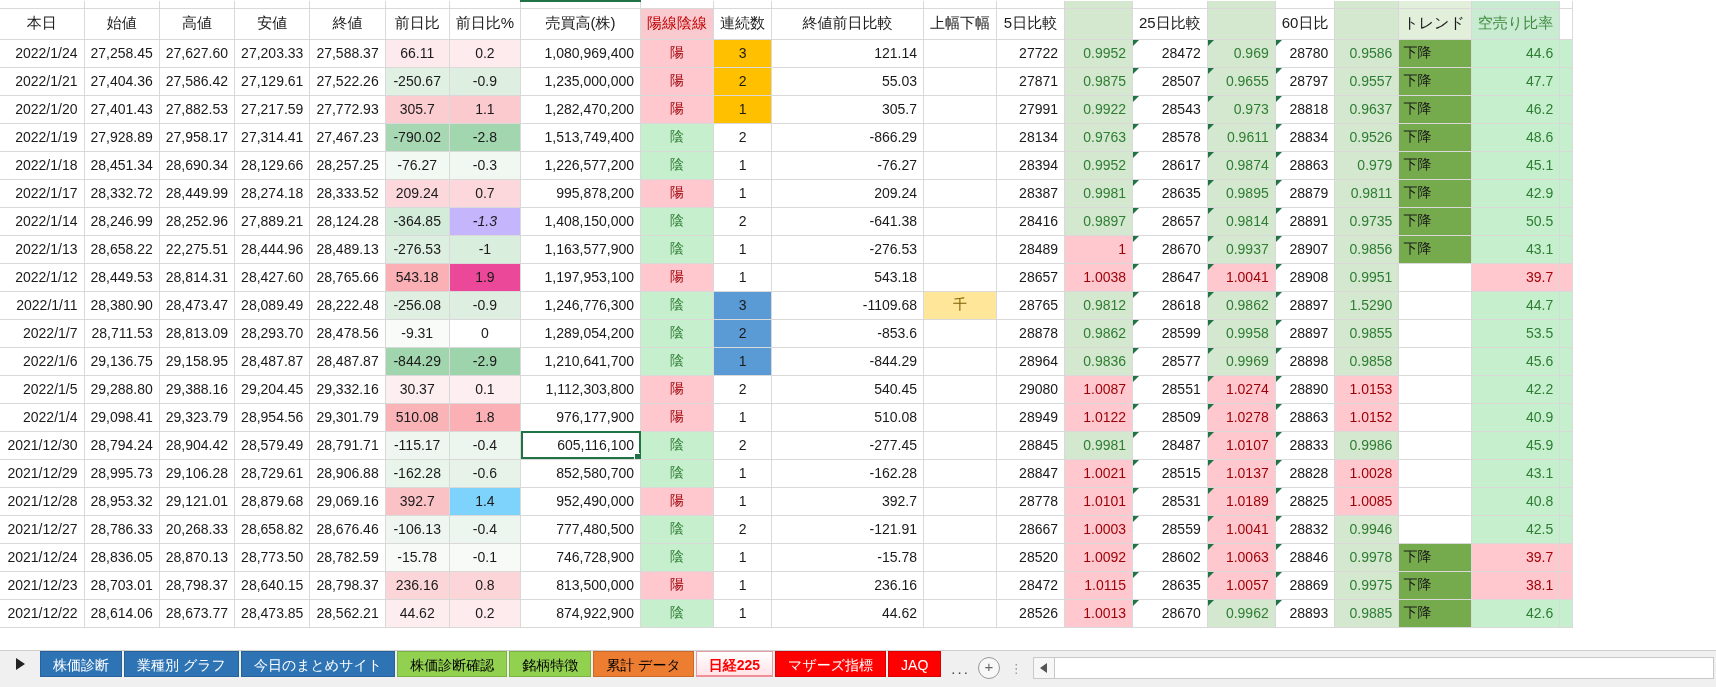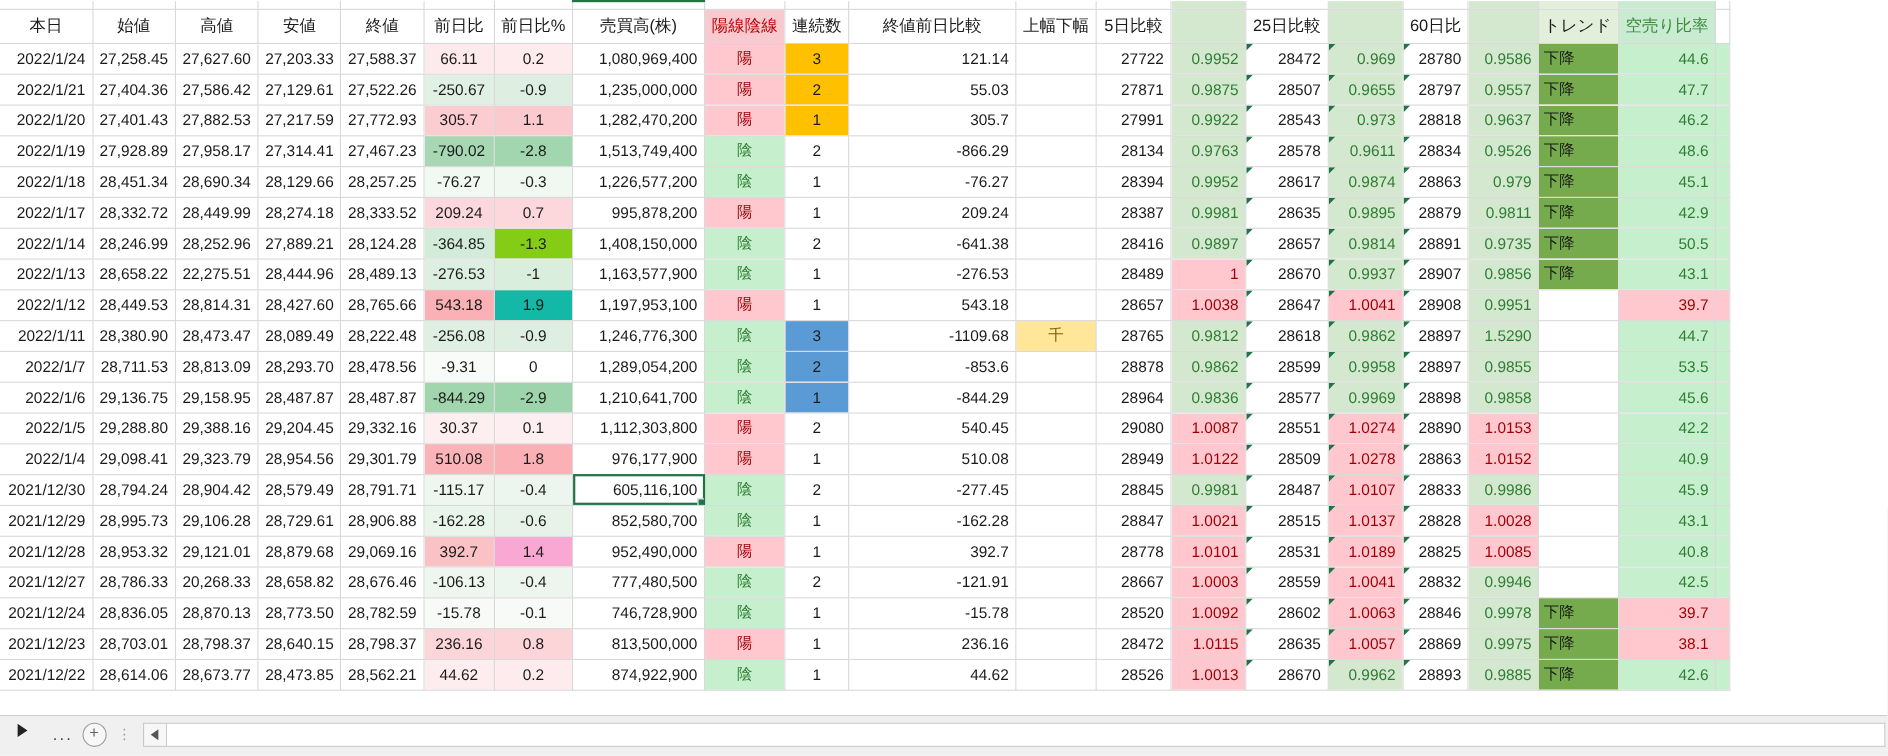--- a/index.html
+++ b/index.html
@@ -240,21 +240,21 @@
             <td class="a-r good" style="">42.9</td>
             <td class="a-r good"></td>
           </tr>
           <tr>
             <td class="a-r" style="">2022/1/14</td>
             <td class="a-r" style="">28,246.99</td>
             <td class="a-r" style="">28,252.96</td>
             <td class="a-r" style="">27,889.21</td>
             <td class="a-r" style="">28,124.28</td>
             <td class="a-c" style="background:rgb(211,235,217);margin-top:12px;">-364.85</td>
-            <td class="a-c" style="background:#84cc16;">-1.3</td>
+            <td class="a-c" style="background:#c4b5fd;font-style:italic;">-1.3</td>
             <td class="a-r" style="">1,408,150,000</td>
             <td class="a-c good" style="">陰</td>
             <td class="a-c" style="">2</td>
             <td class="a-r" style="">-641.38</td>
             <td class="a-c" style=""></td>
             <td class="a-r" style="">28416</td>
             <td class="a-r tint ratio-good" style="">0.9897</td>
             <td class="a-r tri" style="">28657</td>
             <td class="a-r tint ratio-good tri" style="">0.9814</td>
             <td class="a-r tri" style="">28891</td>
@@ -286,21 +286,21 @@
             <td class="a-r good" style="">43.1</td>
             <td class="a-r good"></td>
           </tr>
           <tr>
             <td class="a-r" style="">2022/1/12</td>
             <td class="a-r" style="">28,449.53</td>
             <td class="a-r" style="">28,814.31</td>
             <td class="a-r" style="">28,427.60</td>
             <td class="a-r" style="">28,765.66</td>
             <td class="a-c" style="background:rgb(250,176,181);">543.18</td>
-            <td class="a-c" style="background:#14b8a6;">1.9</td>
+            <td class="a-c" style="background:#ec4899;">1.9</td>
             <td class="a-r" style="">1,197,953,100</td>
             <td class="a-c bad" style="">陽</td>
             <td class="a-c" style="">1</td>
             <td class="a-r" style="">543.18</td>
             <td class="a-c" style=""></td>
             <td class="a-r" style="">28657</td>
             <td class="a-r tint bad" style="">1.0038</td>
             <td class="a-r tri" style="">28647</td>
             <td class="a-r tint bad tri" style="">1.0041</td>
             <td class="a-r tri" style="">28908</td>
@@ -470,21 +470,21 @@
             <td class="a-r good" style="">43.1</td>
             <td class="a-r good"></td>
           </tr>
           <tr>
             <td class="a-r" style="">2021/12/28</td>
             <td class="a-r" style="">28,953.32</td>
             <td class="a-r" style="">29,121.01</td>
             <td class="a-r" style="">28,879.68</td>
             <td class="a-r" style="">29,069.16</td>
             <td class="a-c" style="background:rgb(251,194,198);">392.7</td>
-            <td class="a-c" style="background:#f9a8d4;">1.4</td>
+            <td class="a-c" style="background:#7dd3fc;">1.4</td>
             <td class="a-r" style="">952,490,000</td>
             <td class="a-c bad" style="">陽</td>
             <td class="a-c" style="">1</td>
             <td class="a-r" style="">392.7</td>
             <td class="a-c" style=""></td>
             <td class="a-r" style="">28778</td>
             <td class="a-r tint bad" style="">1.0101</td>
             <td class="a-r tri" style="">28531</td>
             <td class="a-r tint bad tri" style="">1.0189</td>
             <td class="a-r tri" style="">28825</td>
@@ -586,20 +586,31 @@
             <td class="a-r good"></td>
           </tr>
         </tbody>
       </table>
   </div>
 
   <div class="tabbar">
     <div class="navzone">
       <div class="nav-tri"></div>
     </div>
+    <div id="tabs" style="display:flex;align-items:flex-start;">
+        <div class="tab t-blue">株価診断</div>
+        <div class="tab t-blue">業種別  グラフ</div>
+        <div class="tab t-blue">今日のまとめサイト</div>
+        <div class="tab t-green">株価診断確認</div>
+        <div class="tab t-green">銘柄特徴</div>
+        <div class="tab t-orange">累計 データ</div>
+        <div class="tab t-active">日経225</div>
+        <div class="tab t-red">マザーズ指標</div>
+        <div class="tab t-red">JAQ</div>
+      </div>
     <div class="more">...</div>
     <div class="addbtn">+</div>
     <div class="dots">⋮</div>
     <div class="hscroll">
       <div class="scrollbtn">
         <div class="scroll-left-tri"></div>
       </div>
       <div class="track"></div>
     </div>
   </div>

